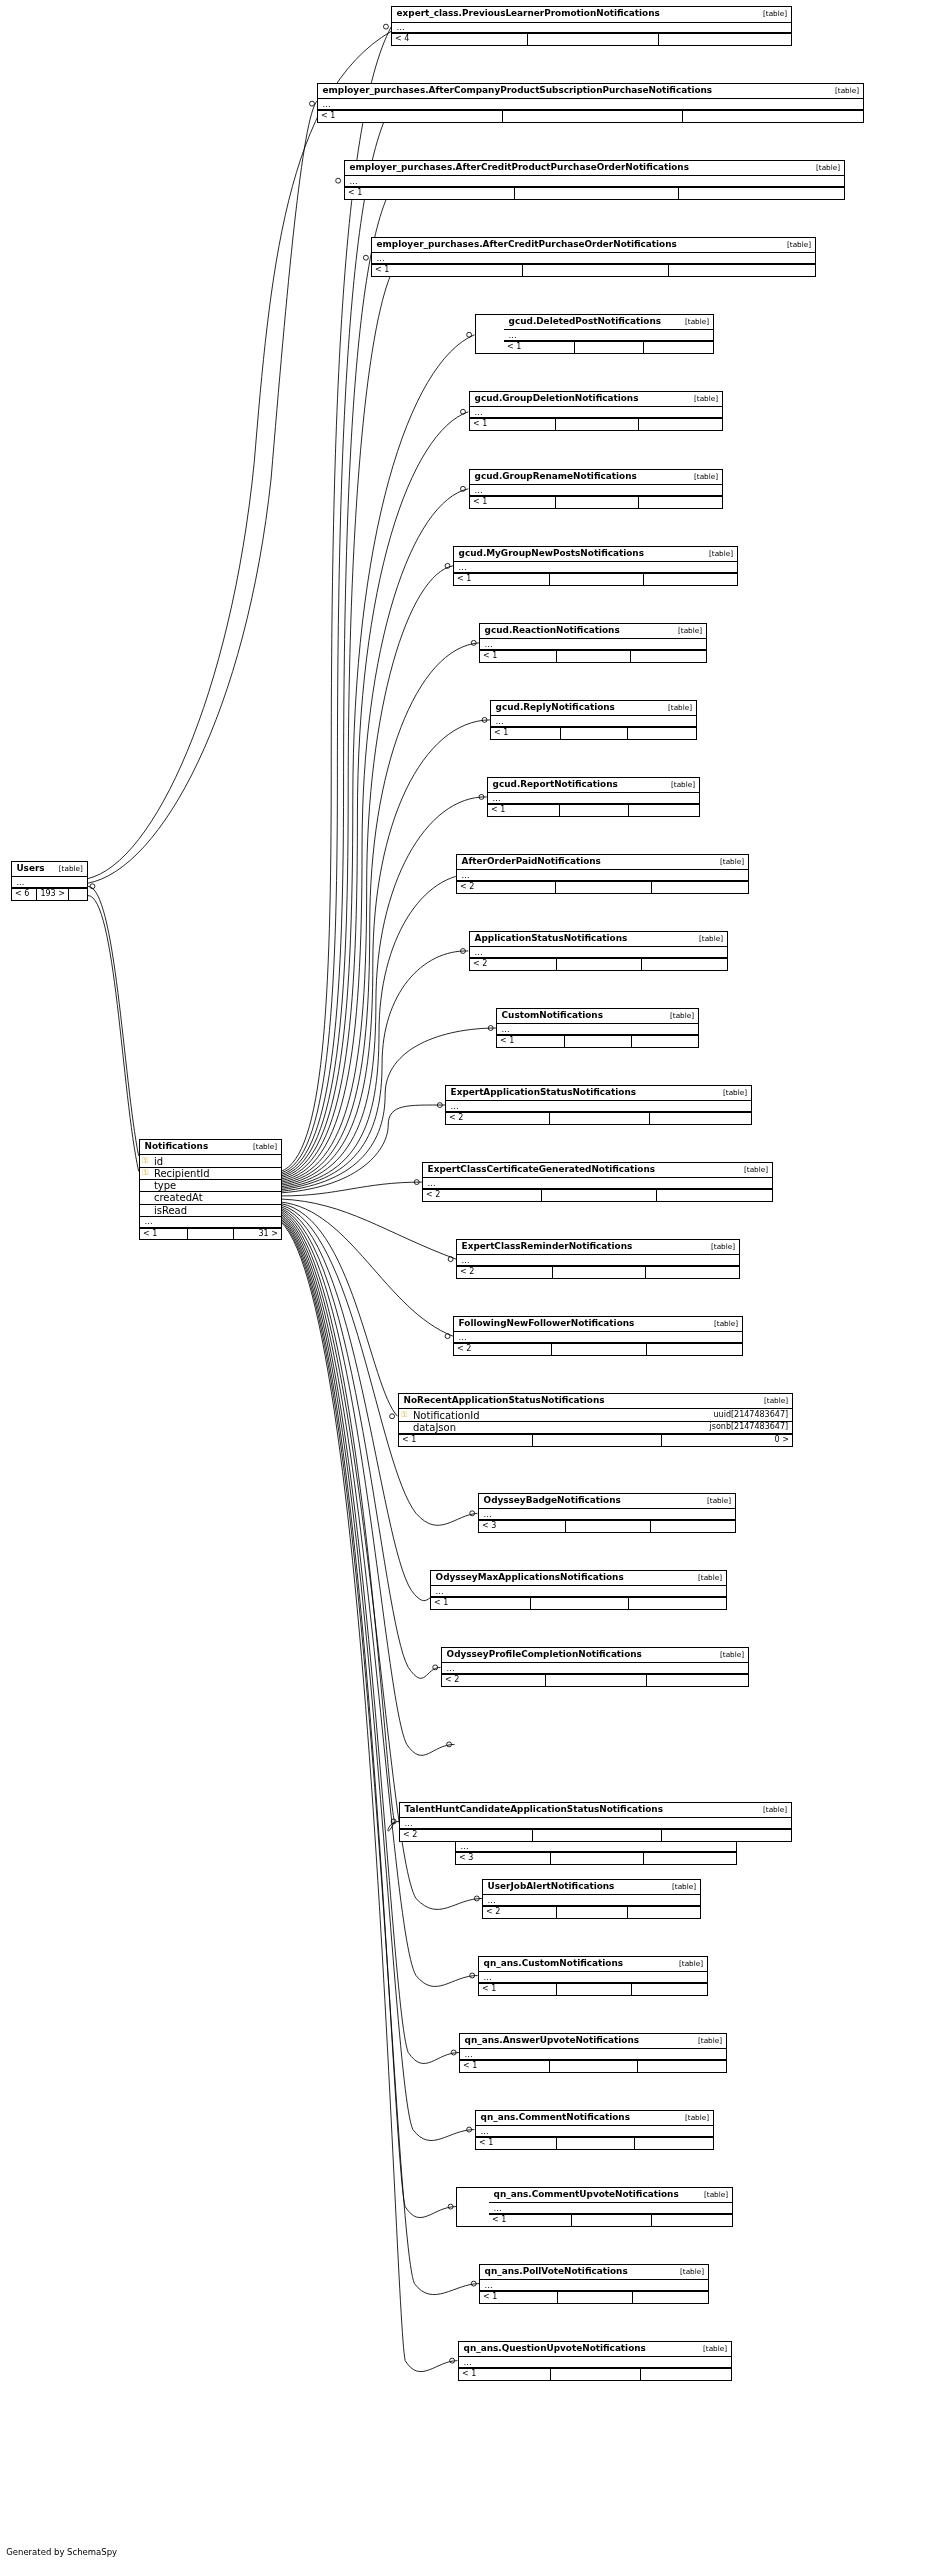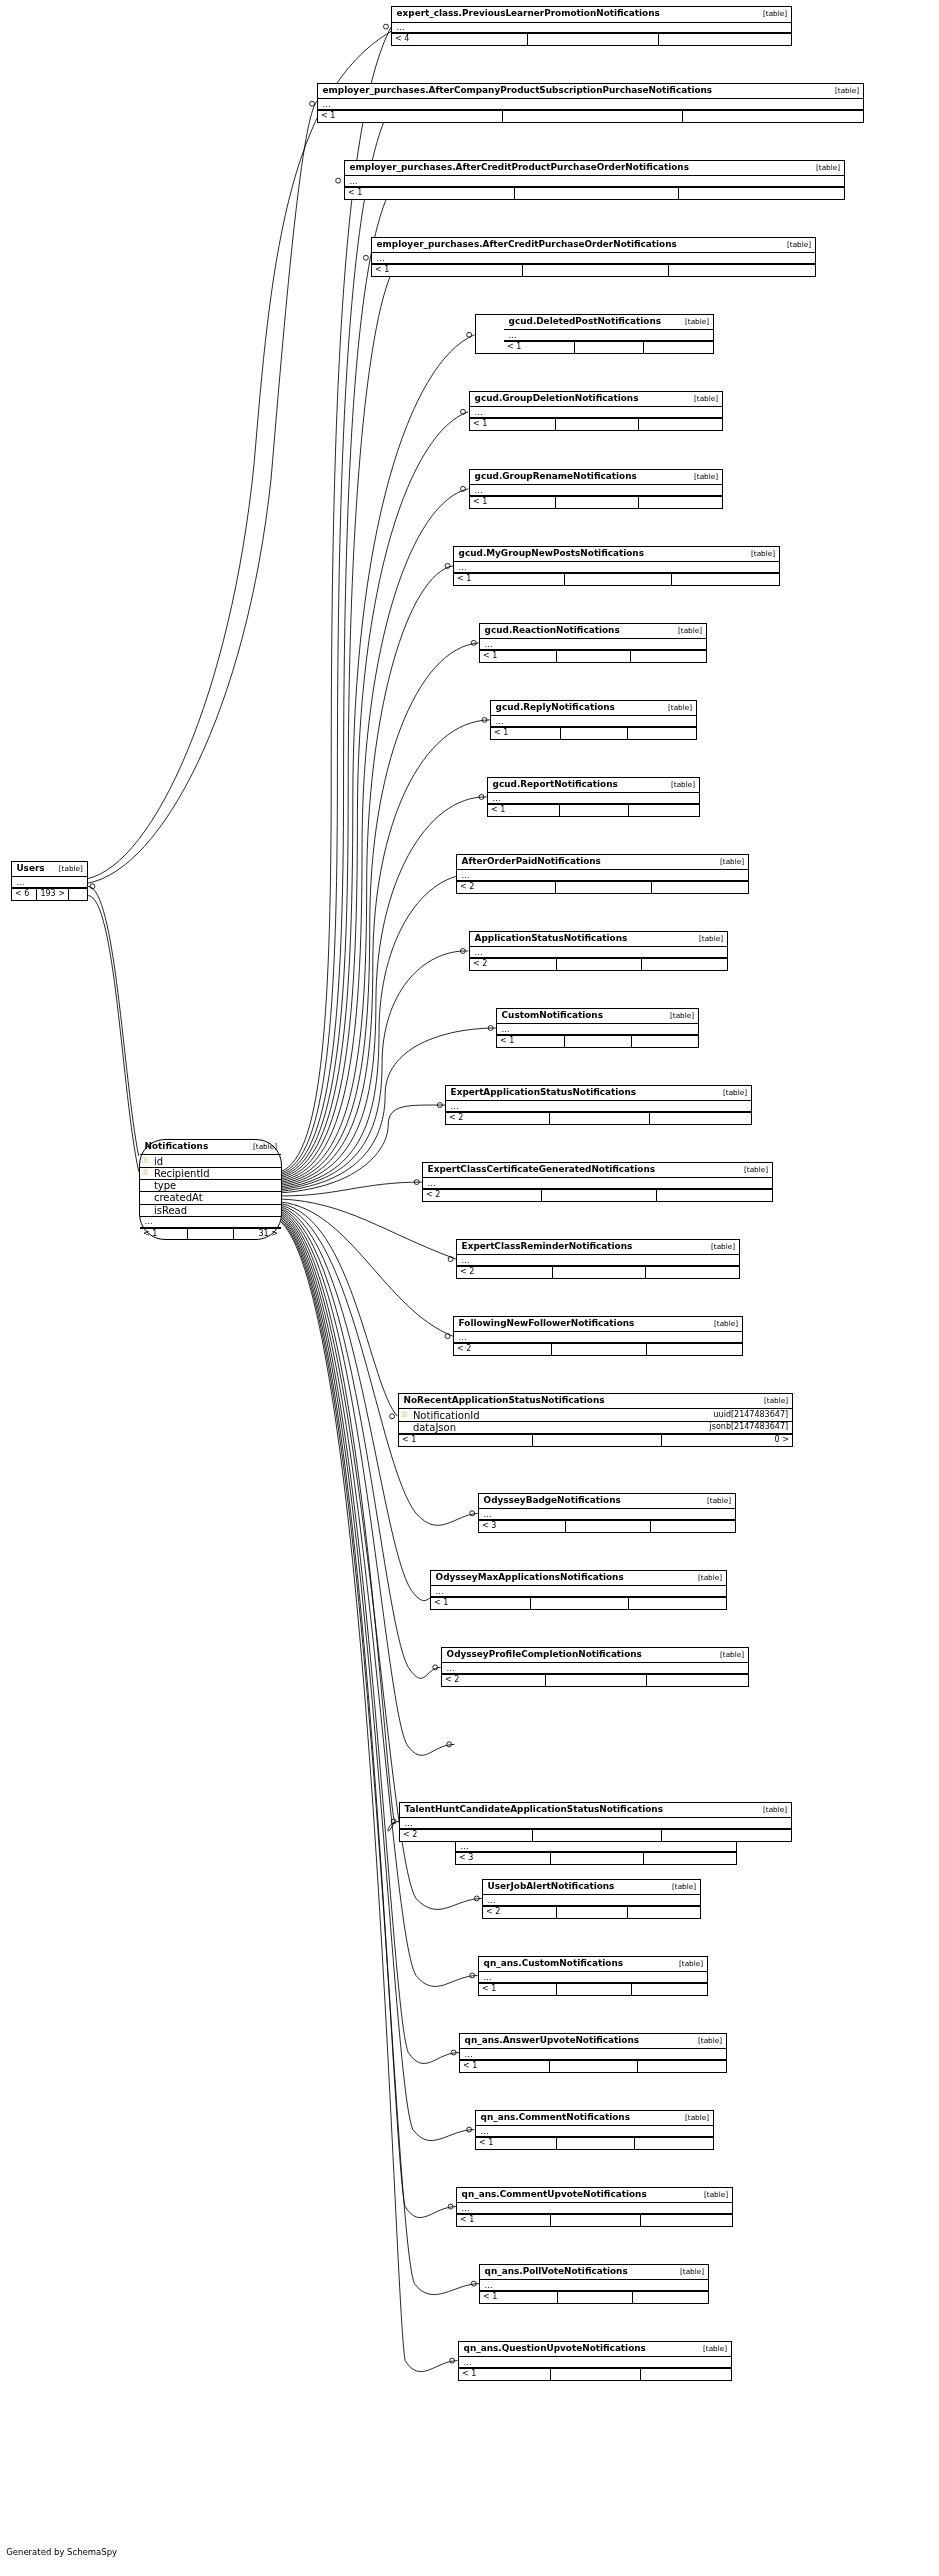--- a/index.html
+++ b/index.html
@@ -283,21 +283,21 @@
           <span class="tbl-title">gcud.GroupRenameNotifications</span>
           <span class="tbl-kind">[table]</span>
         </div>
         <div class="row ellipsis">...</div>
         <div class="foot">
           <div class="cell c1">&lt; 1</div>
           <div class="cell c2"></div>
           <div class="cell c3"></div>
         </div>
       </div>
-      <div class="tbl" style="left: 453px; top: 546px; width: 327px;">
+      <div class="tbl" style="left: 453px; top: 546px; width: 285px;">
         <div class="tbl-head">
           <span class="tbl-title">gcud.MyGroupNewPostsNotifications</span>
           <span class="tbl-kind">[table]</span>
         </div>
         <div class="row ellipsis">...</div>
         <div class="foot">
           <div class="cell c1">&lt; 1</div>
           <div class="cell c2"></div>
           <div class="cell c3"></div>
         </div>
@@ -523,21 +523,21 @@
           <span class="tbl-title">qn_ans.CommentNotifications</span>
           <span class="tbl-kind">[table]</span>
         </div>
         <div class="row ellipsis">...</div>
         <div class="foot">
           <div class="cell c1">&lt; 1</div>
           <div class="cell c2"></div>
           <div class="cell c3"></div>
         </div>
       </div>
-      <div class="tbl" style="left: 456px; top: 2187px; width: 277px;">
+      <div class="tbl" style="left: 456px; top: 2187px; width: 277px; padding-left: 32px;">
         <div class="tbl-head">
           <span class="tbl-title">qn_ans.CommentUpvoteNotifications</span>
           <span class="tbl-kind">[table]</span>
         </div>
         <div class="row ellipsis">...</div>
         <div class="foot">
           <div class="cell c1">&lt; 1</div>
           <div class="cell c2"></div>
           <div class="cell c3"></div>
         </div>
@@ -592,21 +592,21 @@
           <span class="tbl-title">Users</span>
           <span class="tbl-kind">[table]</span>
         </div>
         <div class="row ellipsis">...</div>
         <div class="foot">
           <div class="cell c1">&lt; 6</div>
           <div class="cell c2">193 &gt;</div>
           <div class="cell c3"></div>
         </div>
       </div>
-      <div class="tbl" style="left: 139px; top: 1139px; width: 143px; border-radius: 26px;">
+      <div class="tbl" style="left: 139px; top: 1139px; width: 143px;">
         <div class="tbl-head">
           <span class="tbl-title">Notifications</span>
           <span class="tbl-kind">[table]</span>
         </div>
         <div class="row">
           <span class="col-key">⚿</span>
           <span class="col-name">id</span>
           <span class="col-type"></span>
         </div>
         <div class="row">

